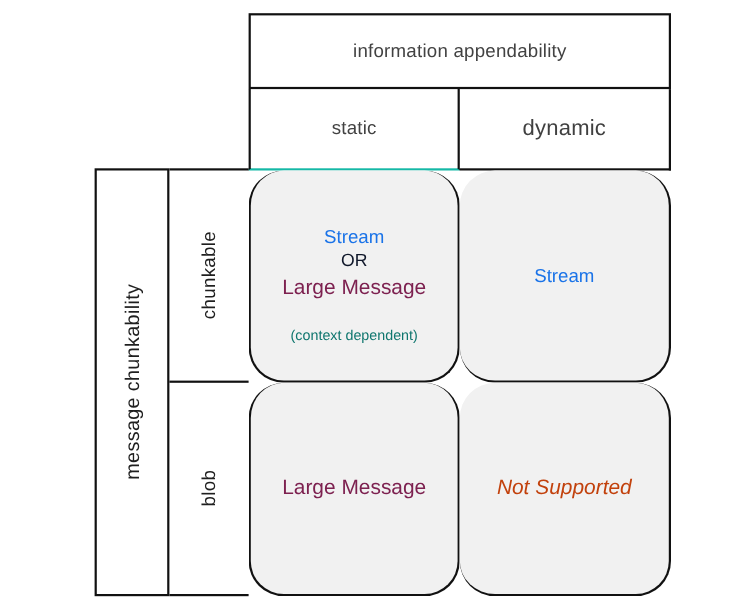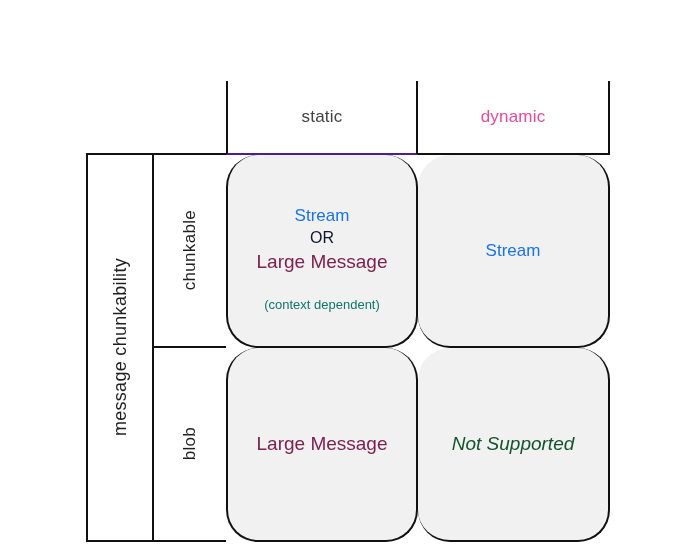--- a/index.html
+++ b/index.html
@@ -26,28 +26,28 @@
   
   #col-axis-header {
     left: 226px; top: 12px; width: 384px; height: 69px;
     border: 2px solid #111111;
     color: #424242; font-size: 17px; letter-spacing: 0.2px;
   }
   #col-header-static {
     left: 226px; top: 81px; width: 192px; height: 74px;
     border-left: 2px solid #111111;
     border-right: 2px solid #111111;
-    border-bottom: 2px solid #4c1d95;
+    border-bottom: 2px solid #14b8a6;
     color: #424242; font-size: 17px; letter-spacing: 0.2px;
   }
   #col-header-dynamic {
     left: 418px; top: 81px; width: 192px; height: 74px;
     border-right: 2px solid #111111;
     border-bottom: 2px solid #111111;
-    color: #ec4899; font-size: 17px; letter-spacing: 0.2px;
+    color: #404040; font-size: 20px; letter-spacing: 0.2px;
   }
   #row-axis-header {
     left: 86px; top: 153px; width: 68px; height: 389px;
     border: 2px solid #111111;
     color: #1f1f1f; font-size: 18px; letter-spacing: 0.3px;
   }
   #row-header-chunkable {
     left: 154px; top: 153px; width: 72px; height: 195px;
     border-top: 2px solid #111111;
     border-bottom: 2px solid #111111;
@@ -88,27 +88,30 @@
     left: 418px; top: 348px; width: 192px; height: 194px;
     border-right: 2px solid #111111;
     border-bottom: 2px solid #111111;
   }
   
   .stream-text   { color: #1a73e8; font-size: 17px; line-height: 23px; }
   .or-text       { color: #0f172a; font-size: 16px; line-height: 22px; }
   .large-msg-text{ color: #7d2150; font-size: 19px; line-height: 26px; }
   .note-text     { color: #0f766e; font-size: 13px; margin-top: 22px; }
   .large-msg-solo{ color: #7d2150; font-size: 19px; }
-  .not-supported-text { color: #14532d; font-size: 19px; font-style: italic; }
+  .not-supported-text { color: #c2410c; font-size: 19px; font-style: italic; }
 </style>
 </head>
 <body>
 
 <div id="stage">
 
+  <div class="box" id="col-axis-header">
+    <span>information appendability</span>
+  </div>
 
   <div class="box" id="col-header-static">
     <span>static</span>
   </div>
   <div class="box" id="col-header-dynamic">
     <span>dynamic</span>
   </div>
 
   <div class="box" id="row-axis-header">
     <span class="vtext">message chunkability</span>

